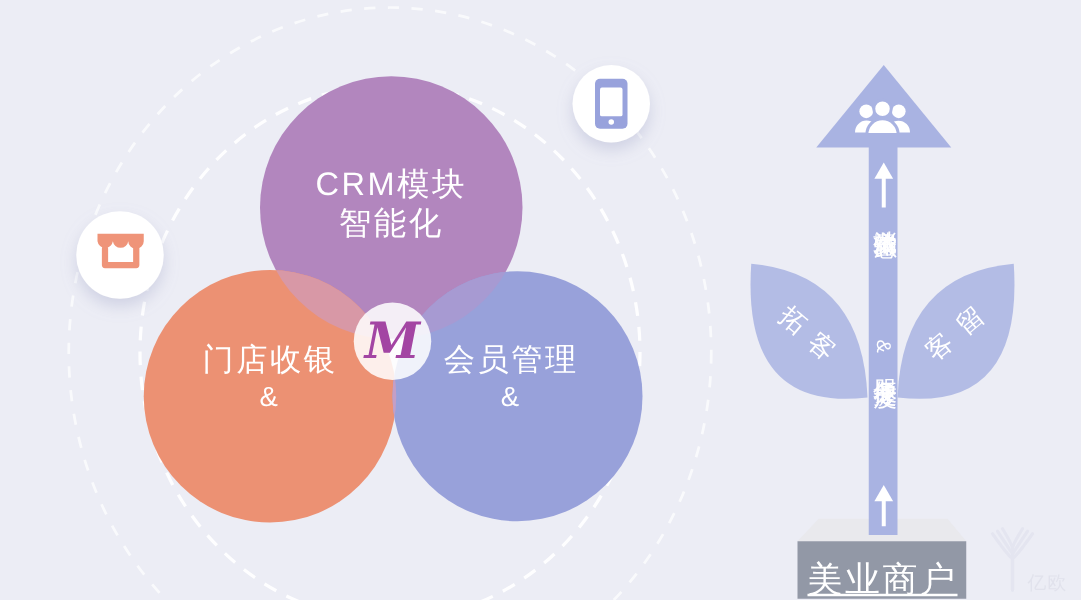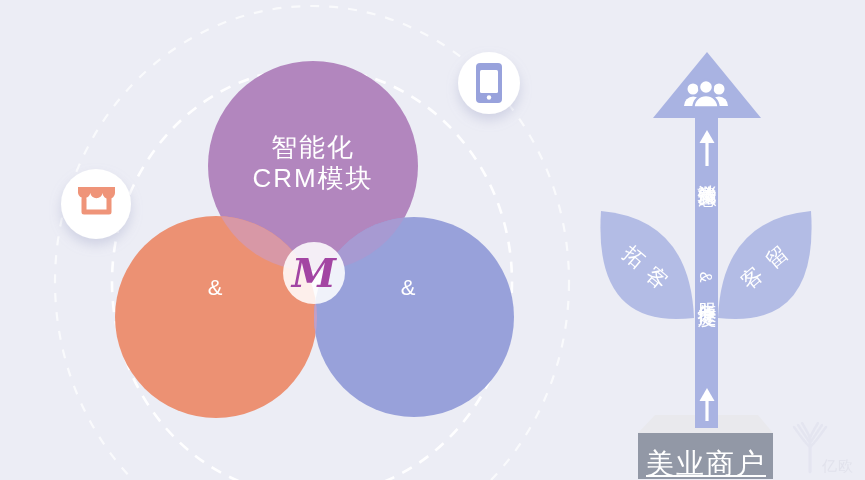--- a/index.html
+++ b/index.html
@@ -116,29 +116,31 @@
       <path d="M794,427 Q806,444 810,447 L810,472"></path>
       <path d="M798,425 Q808,440 810,443 L810,472"></path>
       <path d="M802,423 Q810,436 810,439 L810,472"></path>
       <path d="M826,427 Q814,444 810,447"></path>
       <path d="M822,425 Q812,440 810,443"></path>
       <path d="M818,423 Q810,436 810,439"></path>
     </g>
   </svg>
 
   <div class="txt venn-label top-label" style="left:213px;top:132px;">
+    <div class="l1">CRM模块</div>
     <div class="l1">智能化</div>
-    <div class="l1">CRM模块</div>
   </div>
 
   <div class="txt venn-label" style="left:116px;top:273px;">
+    <div class="l1">门店收银</div>
     <div class="amp">&amp;</div>
   </div>
 
   <div class="txt venn-label" style="left:309px;top:273px;">
+    <div class="l1">会员管理</div>
     <div class="amp">&amp;</div>
   </div>
 
   <div class="txt logo-m" style="left:287px;top:247px;">M</div>
 
   <div class="txt v-text" style="left:695px;top:169px;">消费体验感</div>
   <div class="txt amp-rot" style="left:700px;top:268px;">&amp;</div>
   <div class="txt v-text" style="left:695px;top:288px;">服务便捷度</div>
 
   <div class="txt leaf-char rot-l" style="left:623px;top:246px;">拓</div>

